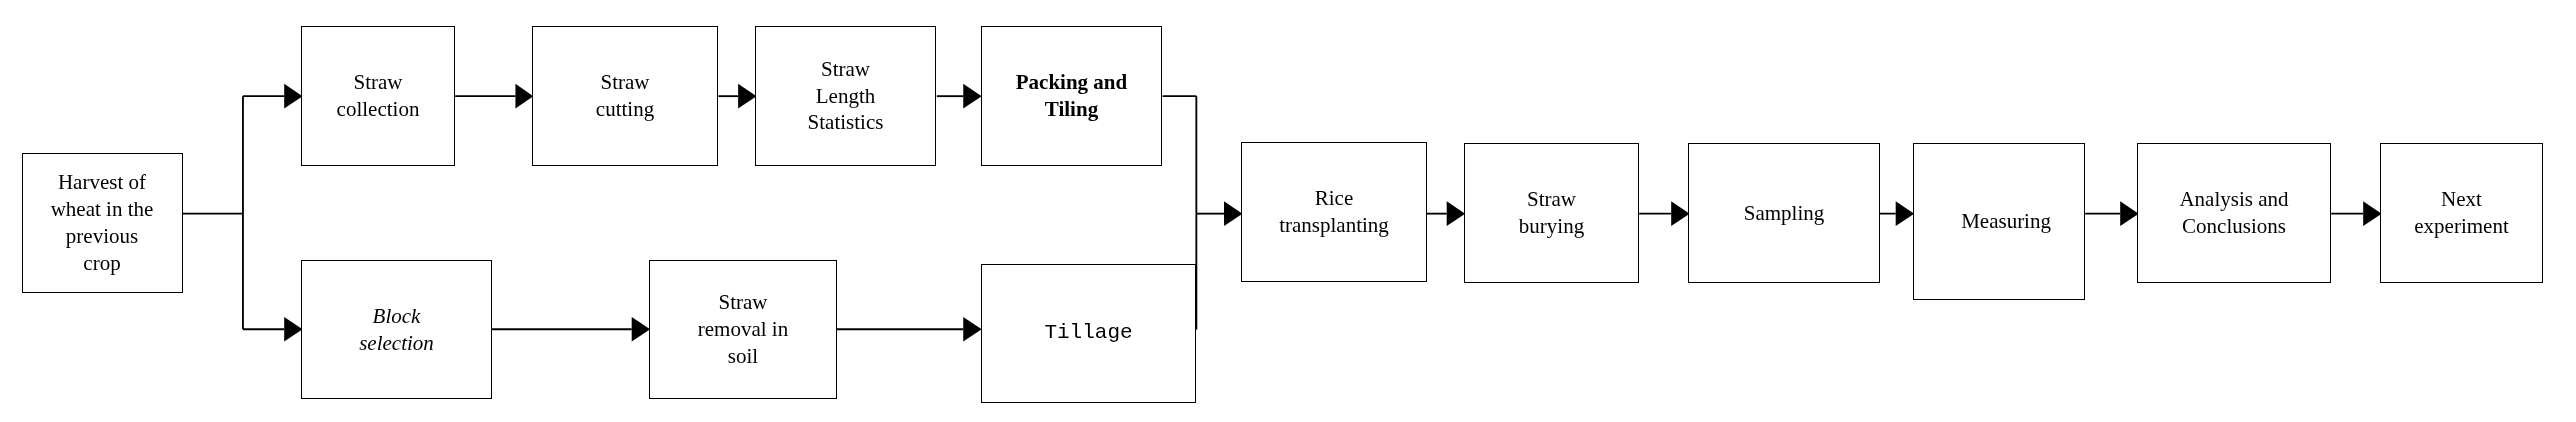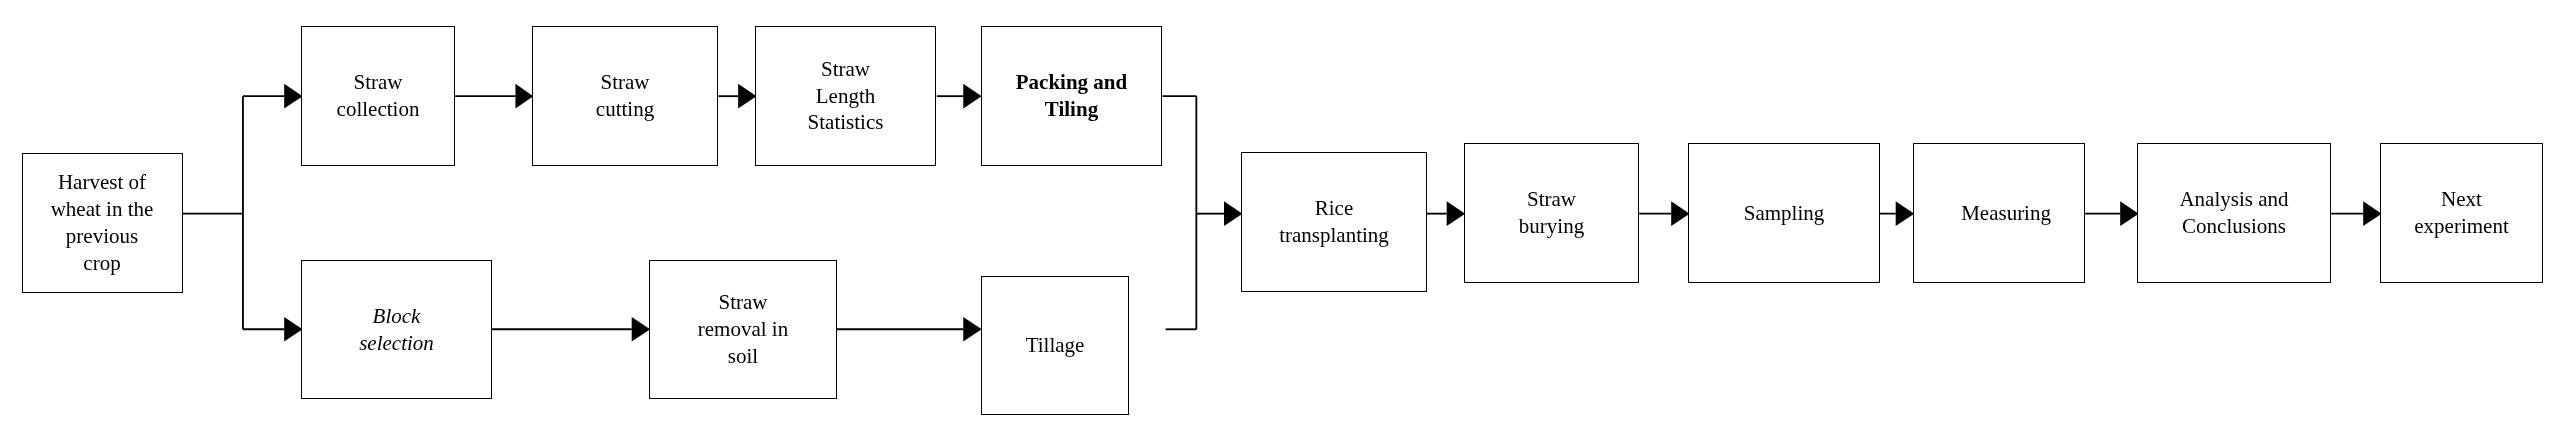--- a/index.html
+++ b/index.html
@@ -133,35 +133,35 @@
   </div>
   <div class="node" style="left: 301px; top: 260px; width: 191px; height: 139px; font-style: italic;">
     <span class="label">Block
 selection</span>
   </div>
   <div class="node" style="left: 649px; top: 260px; width: 188px; height: 139px;">
     <span class="label">Straw
 removal in
 soil</span>
   </div>
-  <div class="node" style="left: 981px; top: 276px; width: 148px; height: 139px;">
+  <div class="node" style="left: 981px; top: 264px; width: 215px; height: 139px; font-family: Liberation Mono, monospace;">
     <span class="label">Tillage</span>
   </div>
-  <div class="node" style="left: 1241px; top: 152px; width: 186px; height: 140px;">
+  <div class="node" style="left: 1241px; top: 142px; width: 186px; height: 140px;">
     <span class="label">Rice
 transplanting</span>
   </div>
   <div class="node" style="left: 1464px; top: 143px; width: 175px; height: 140px;">
     <span class="label">Straw
 burying</span>
   </div>
   <div class="node" style="left: 1688px; top: 143px; width: 192px; height: 140px;">
     <span class="label">Sampling</span>
   </div>
-  <div class="node" style="left: 1913px; top: 143px; width: 172px; height: 140px; padding-left: 19px;">
+  <div class="node" style="left: 1913px; top: 143px; width: 172px; height: 157px; padding-left: 19px;">
     <span class="label">Measuring</span>
   </div>
   <div class="node" style="left: 2137px; top: 143px; width: 194px; height: 140px;">
     <span class="label">Analysis and
 Conclusions</span>
   </div>
   <div class="node" style="left: 2380px; top: 143px; width: 163px; height: 140px;">
     <span class="label">Next
 experiment</span>
   </div>

